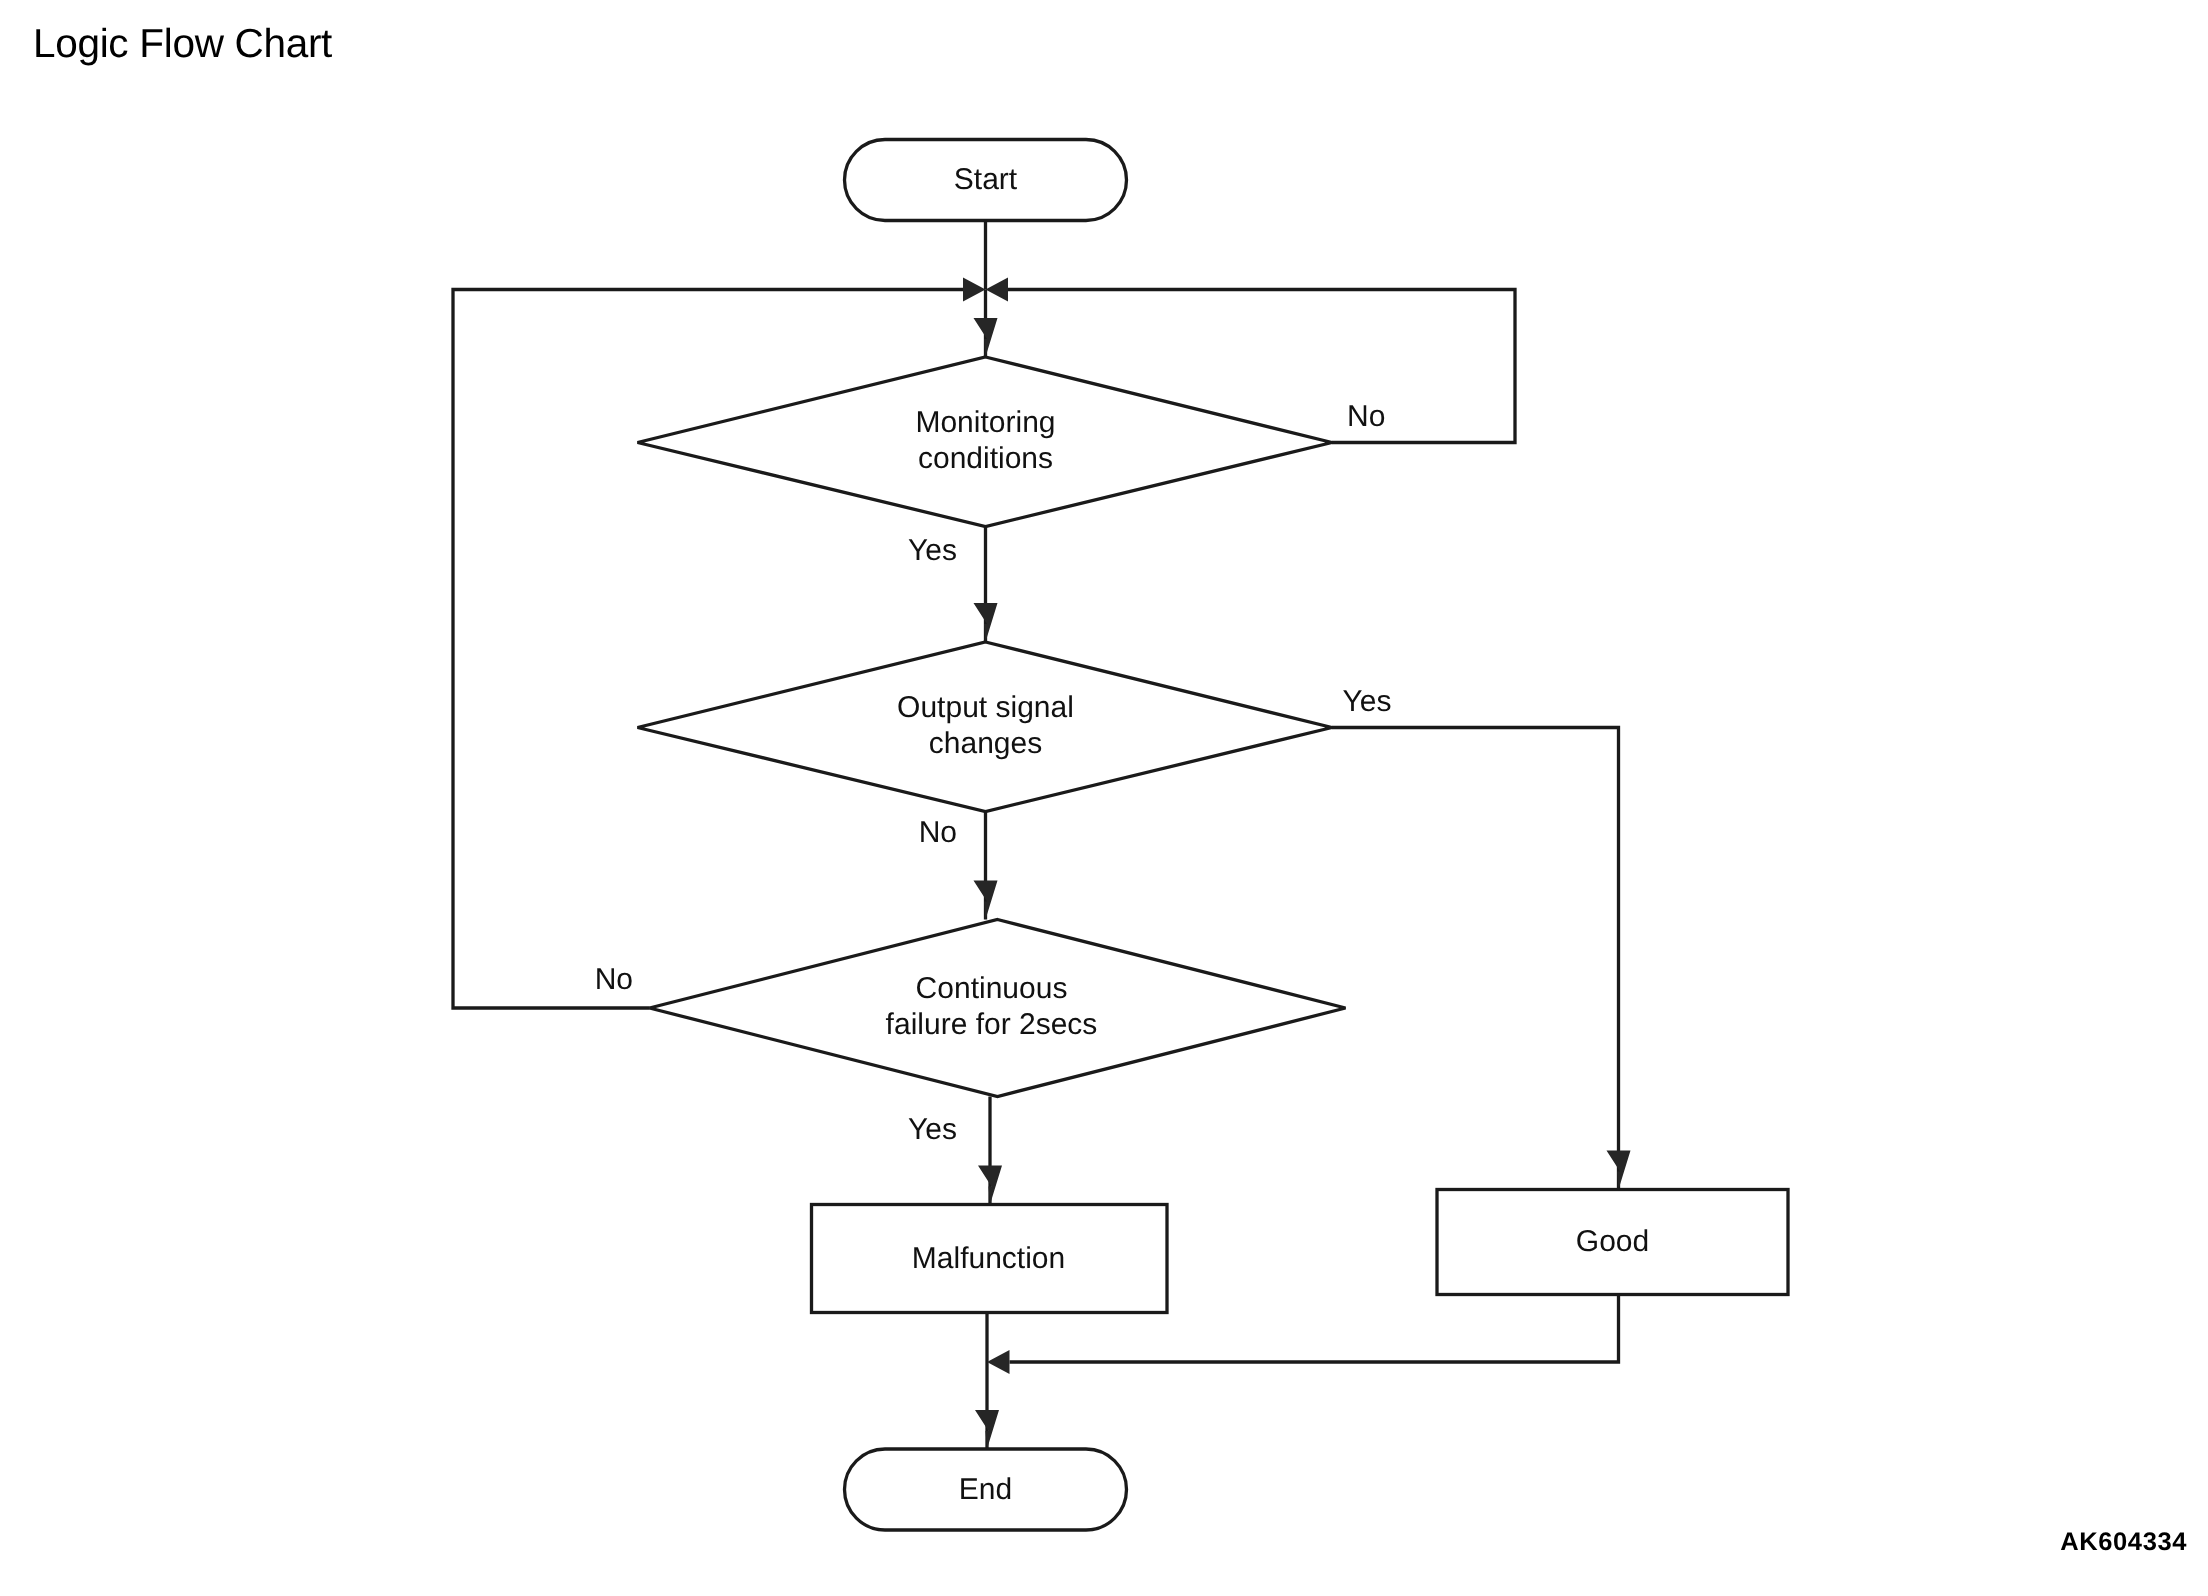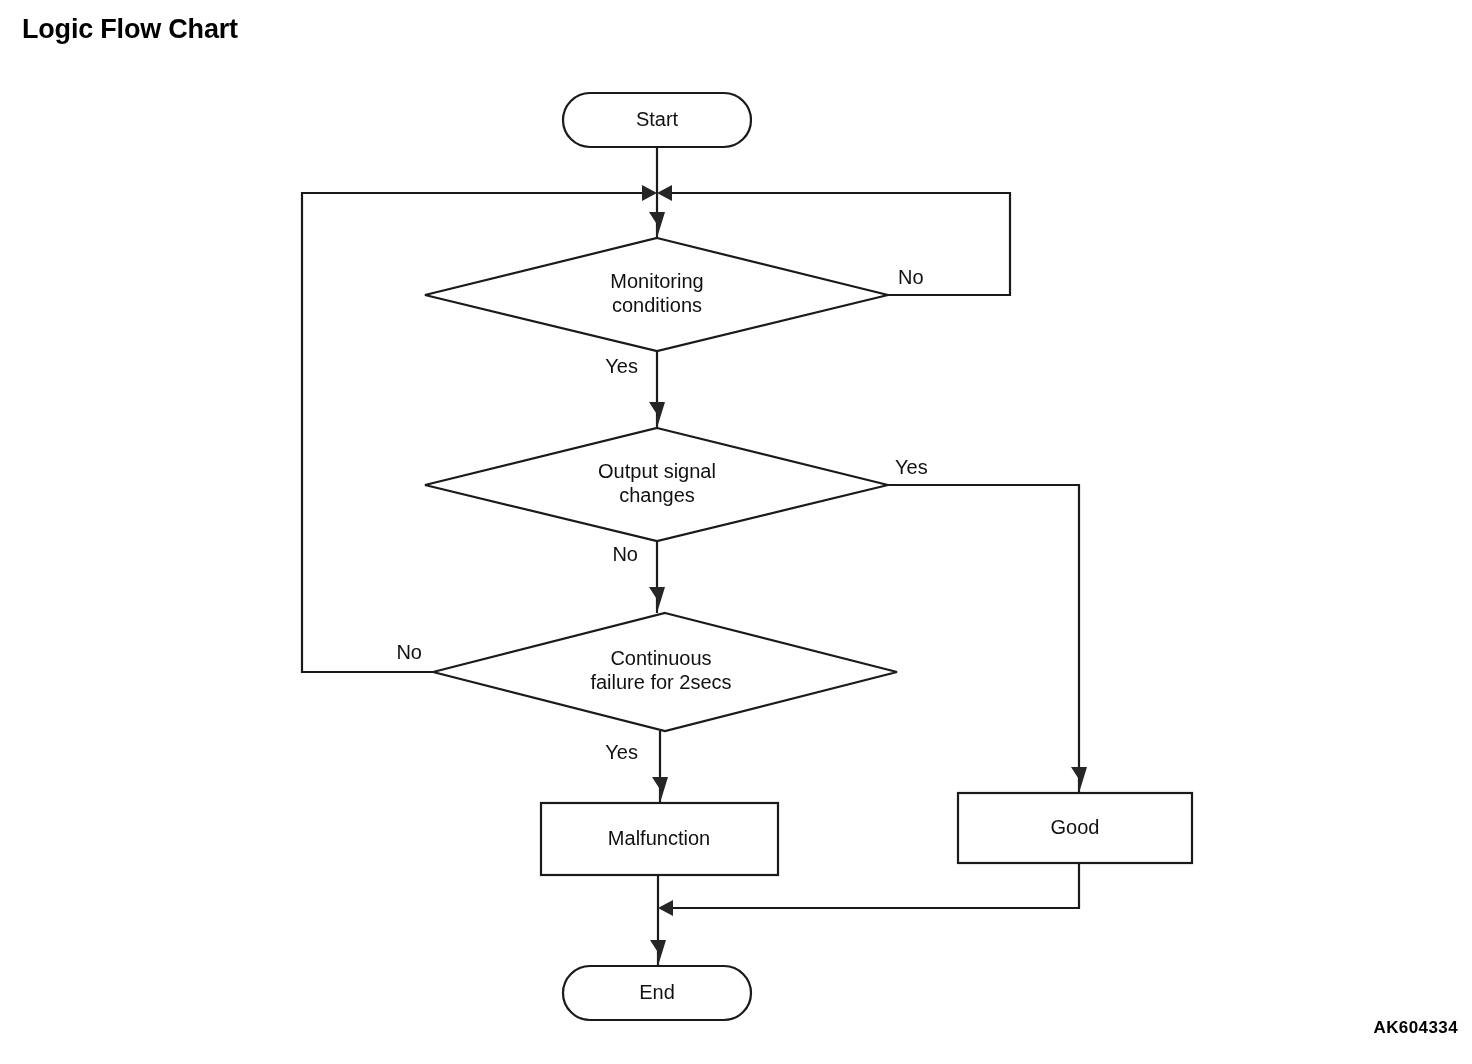--- a/index.html
+++ b/index.html
@@ -14,21 +14,21 @@
     position: relative;
     font-family: "Liberation Sans", sans-serif;
     color: #000000;
     overflow: hidden;
   }
   #page-title {
     position: absolute;
     left: 22px;
     top: 14px;
     font-size: 27px;
-    font-weight: bold;
+    font-weight: normal;
     letter-spacing: -0.2px;
     white-space: nowrap;
   }
   #figure-code {
     position: absolute;
     right: 14px;
     top: 1018px;
     font-size: 17px;
     font-weight: bold;
     letter-spacing: 0.4px;

